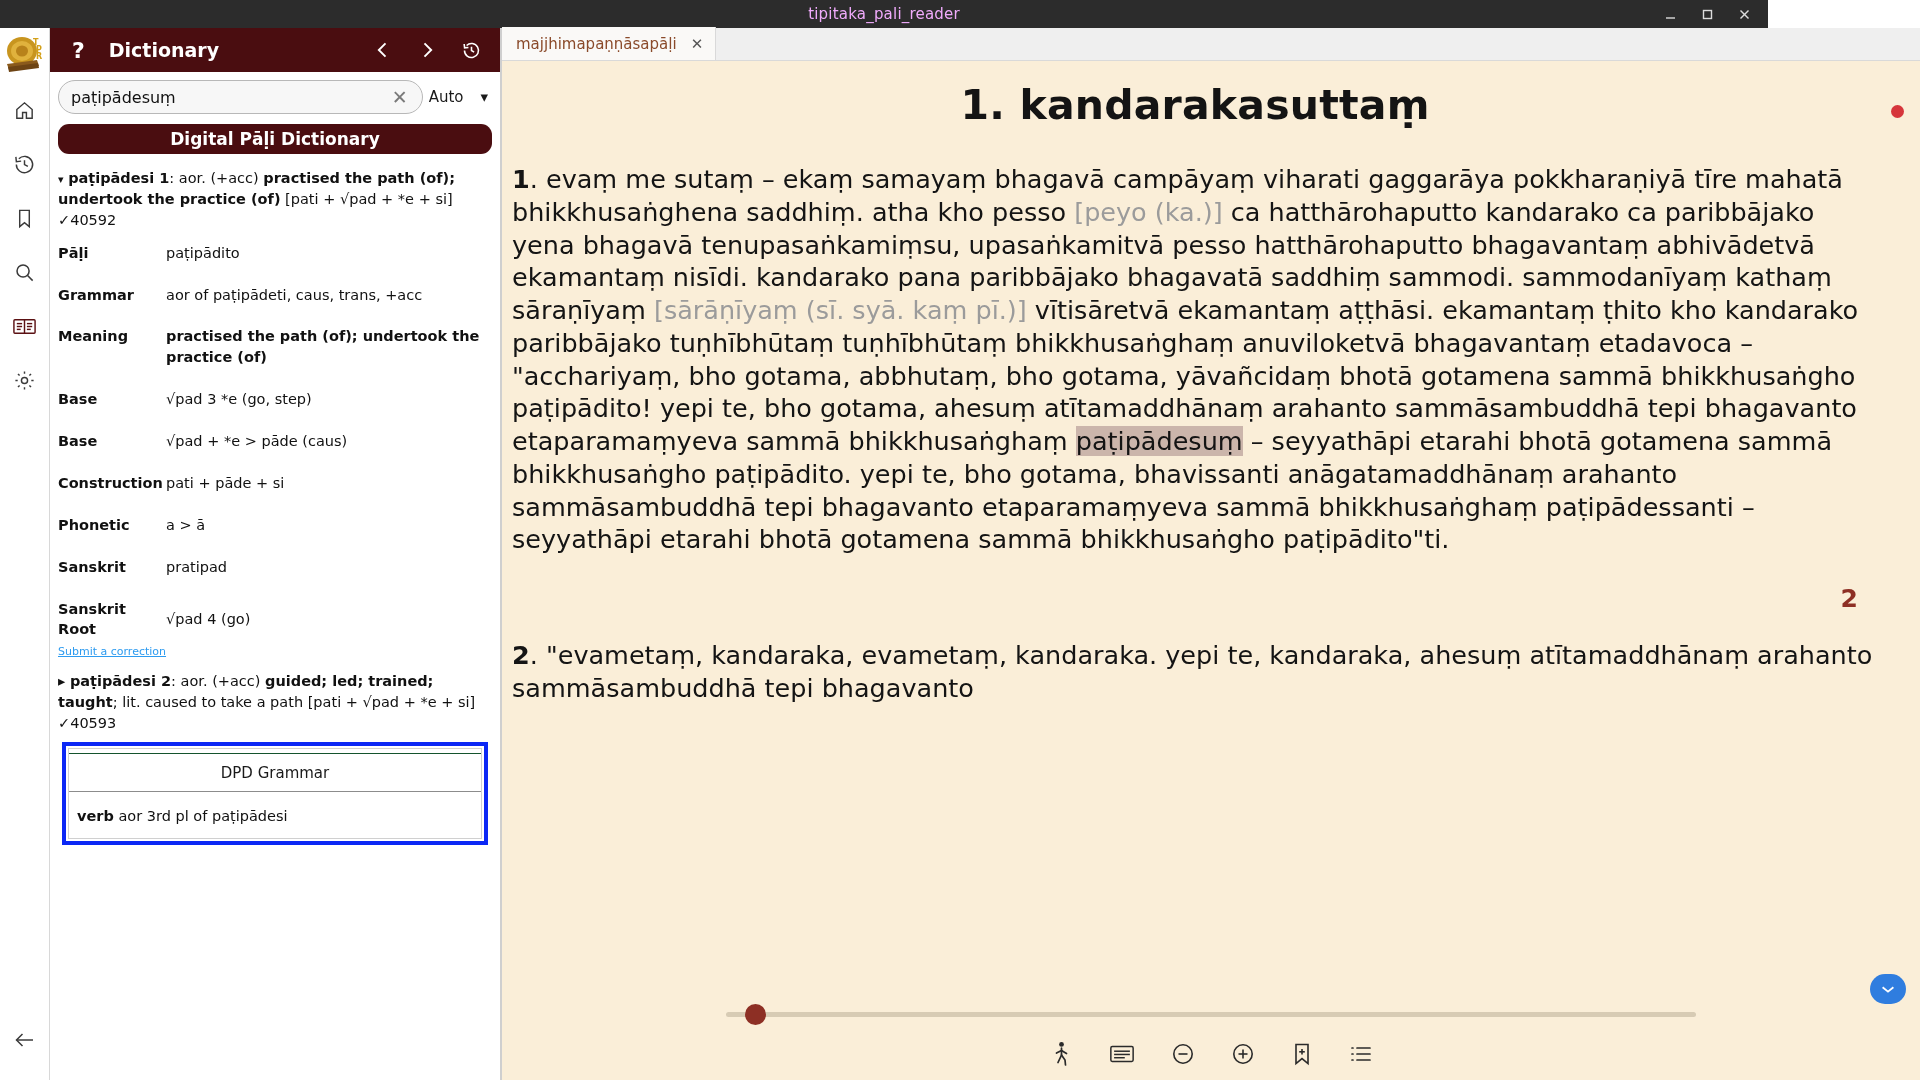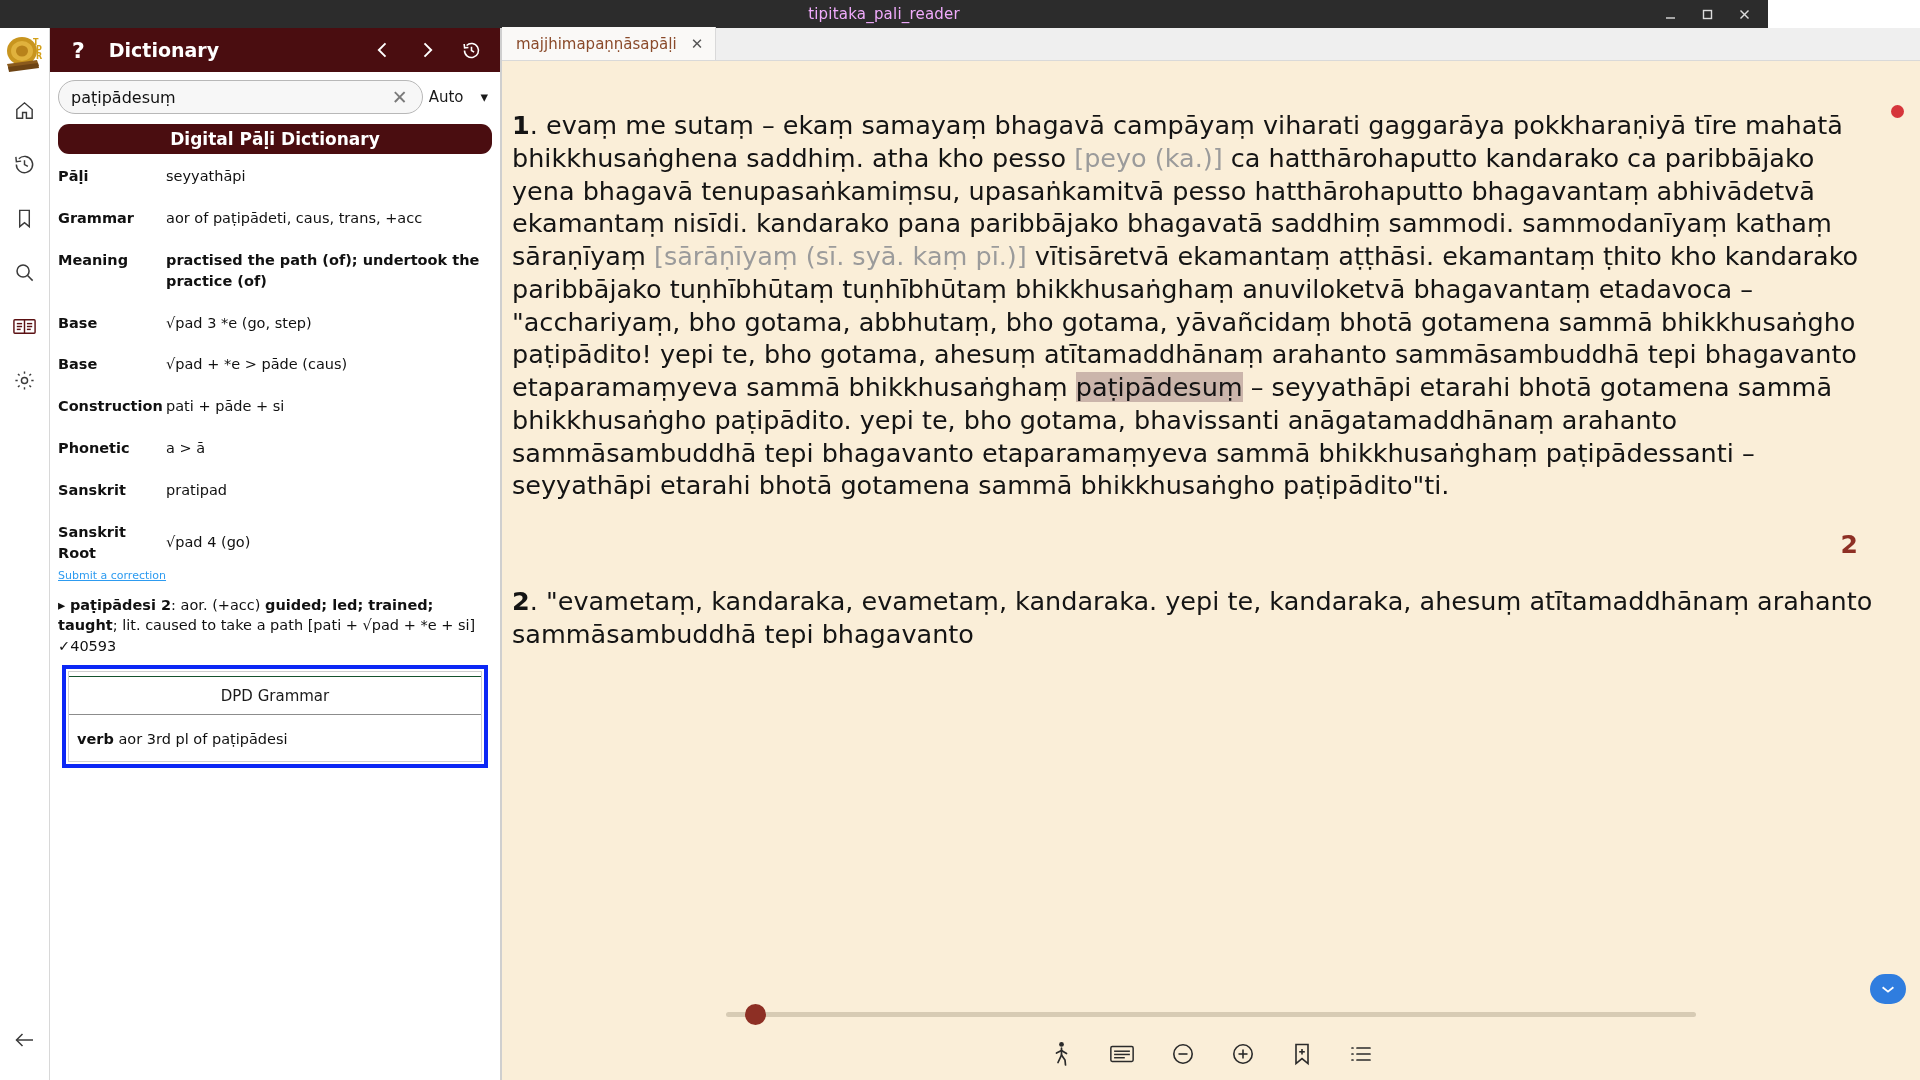--- a/index.html
+++ b/index.html
@@ -300,24 +300,28 @@
       <span>Auto</span>
       <span>▾</span>
     </div>
   </div>
 
   <div id="dpdbanner">Digital Pāḷi Dictionary</div>
 
   <div id="dictbody">
 
     <div class="entry">
+      <div class="entry-head">
+        <span class="tri">▾</span>
+        <b>paṭipādesi 1</b><span>: aor. (+acc) </span><b>practised the path (of); undertook the practice (of)</b><span> [pati + √pad + *e + si] </span><span>✓</span><span>40592</span>
+      </div>
 
       <dl class="dl">
         <dt>Pāḷi</dt>
-        <dd>seyyathāpi</dd>
+        <dd>paṭipādito</dd>
         <dt>Grammar</dt>
         <dd>aor of paṭipādeti, caus, trans, +acc</dd>
         <dt>Meaning</dt>
         <dd class="b">practised the path (of); undertook the practice (of)</dd>
         <dt>Base</dt>
         <dd>√pad 3 *e (go, step)</dd>
         <dt>Base</dt>
         <dd>√pad + *e &gt; pāde (caus)</dd>
         <dt>Construction</dt>
         <dd>pati + pāde + si</dd>
@@ -358,20 +362,21 @@
     <div class="tab">
       <span>majjhimapaṇṇāsapāḷi</span>
       <span class="x">✕</span>
     </div>
   </div>
 
   <div id="page">
     <div id="reddot"></div>
 
     <div class="content">
+      <h1 class="suttatitle">1. kandarakasuttaṃ</h1>
 
       <p class="para">
         <span class="num">1</span><span id="p1text"><span>. evaṃ  me sutaṃ – ekaṃ samayaṃ bhagavā campāyaṃ viharati gaggarāya pokkharaṇiyā tīre mahatā bhikkhusaṅghena saddhiṃ. atha kho pesso </span><span class="variant">[peyo (ka.)]</span><span> ca hatthārohaputto kandarako ca paribbājako yena bhagavā tenupasaṅkamiṃsu, upasaṅkamitvā pesso hatthārohaputto bhagavantaṃ abhivādetvā ekamantaṃ nisīdi. kandarako pana paribbājako bhagavatā saddhiṃ sammodi. sammodanīyaṃ kathaṃ sāraṇīyaṃ </span><span class="variant">[sārāṇīyaṃ (sī. syā. kaṃ pī.)]</span><span> vītisāretvā ekamantaṃ aṭṭhāsi. ekamantaṃ ṭhito kho kandarako paribbājako tuṇhībhūtaṃ tuṇhībhūtaṃ bhikkhusaṅghaṃ anuviloketvā bhagavantaṃ etadavoca – "acchariyaṃ, bho gotama, abbhutaṃ, bho gotama, yāvañcidaṃ bhotā gotamena  sammā bhikkhusaṅgho paṭipādito! yepi te, bho gotama, ahesuṃ atītamaddhānaṃ arahanto sammāsambuddhā tepi bhagavanto etaparamaṃyeva sammā bhikkhusaṅghaṃ </span><span class="hl">paṭipādesuṃ</span><span> – seyyathāpi etarahi bhotā gotamena sammā bhikkhusaṅgho paṭipādito. yepi te, bho gotama, bhavissanti anāgatamaddhānaṃ arahanto sammāsambuddhā tepi bhagavanto etaparamaṃyeva sammā bhikkhusaṅghaṃ paṭipādessanti – seyyathāpi etarahi bhotā gotamena sammā bhikkhusaṅgho paṭipādito"ti.</span></span>
       </p>
 
       <div class="pagenum">2</div>
 
       <p class="para" style="margin-top:26px">
         <span class="num">2</span><span id="p2text"><span>. "evametaṃ, kandaraka, evametaṃ, kandaraka. yepi te, kandaraka, ahesuṃ atītamaddhānaṃ arahanto sammāsambuddhā tepi bhagavanto</span></span>
       </p>

